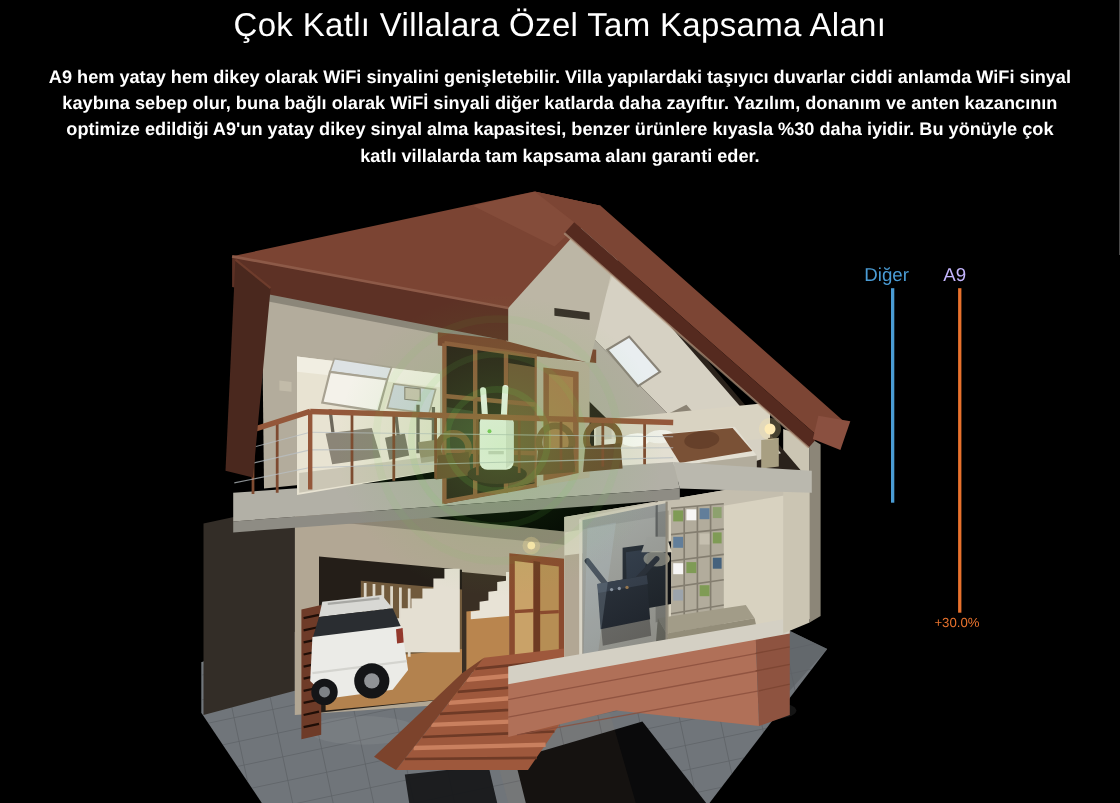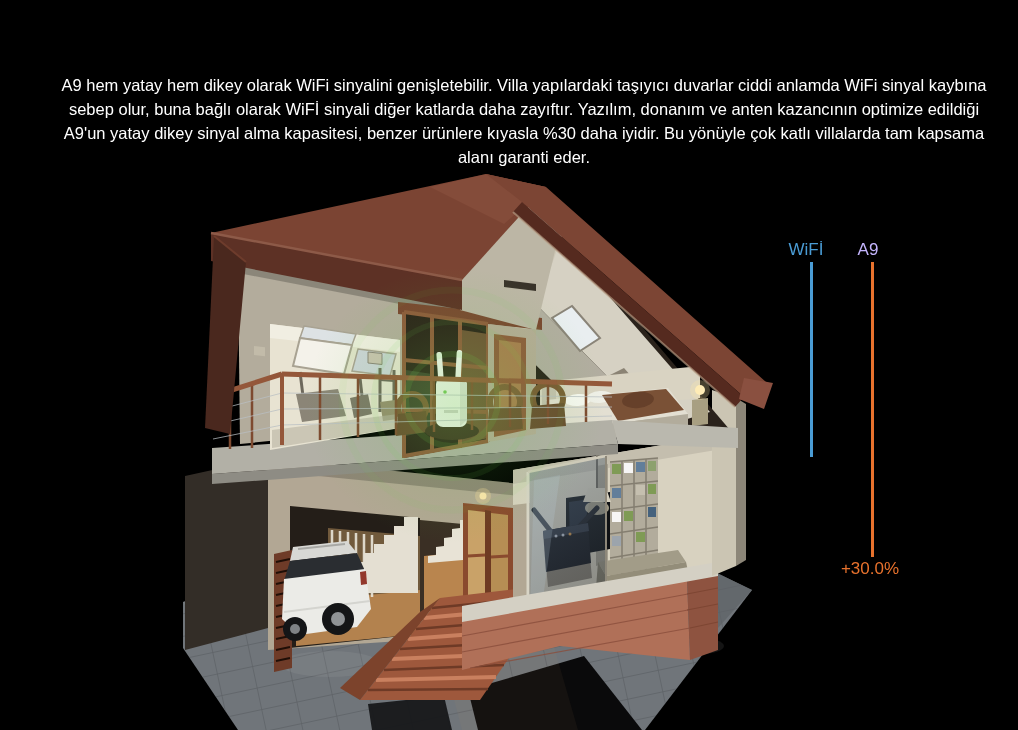--- a/index.html
+++ b/index.html
@@ -1,30 +1,30 @@
 <!DOCTYPE html>
 <html><head>
 <meta charset="utf-8">
 <style>
   html,body{margin:0;padding:0;}
   body{width:1018px;height:730px;font-family:"Liberation Sans",sans-serif;}
   .stage{position:relative;width:1018px;height:730px;overflow:hidden;background:#000;}
   .stage svg{position:absolute;left:0;top:0;}
   .title{position:absolute;top:7px;left:0;width:100%;margin:0;text-align:center;
          font-size:30px;font-weight:400;letter-spacing:.3px;}
-  .desc{position:absolute;top:58px;left:44px;width:930px;margin:15px;text-align:center;
-        font-size:16.5px;line-height:24px;font-weight:400;}
+  .desc{position:absolute;top:58px;left:44px;width:930px;margin:0;text-align:center;
+        font-size:16.5px;line-height:24px;font-weight:700;}
   .cmp-label{position:absolute;font-size:17px;font-weight:400;text-align:center;}
   #lbl-other{left:770px;top:240px;width:72px;}
   #lbl-a9{left:834px;top:240px;width:68px;}
   .cmp-line{position:absolute;top:262px;width:3px;}
   #line-other{left:810px;}
   #line-a9{left:871px;}
   #delta{position:absolute;left:828px;top:559px;width:84px;text-align:center;
-         font-size:17px;font-weight:400;}
+         font-size:12px;font-weight:400;}
 </style>
 </head>
 <body>
 
 <div class="stage" style="background: rgb(0, 0, 0);">
 
 <svg width="1018" height="730" viewBox="0 0 1018 730">
   <defs>
     <radialGradient id="gglow" cx="50%" cy="50%" r="50%">
       <stop offset="0%" stop-color="#6fd64a" stop-opacity="0.26"></stop>
@@ -277,23 +277,24 @@
   </g>
 
   <g>
     <ellipse cx="455" cy="405" rx="150" ry="138" fill="url(#gglow)"></ellipse>
     <circle cx="452" cy="400" r="46" fill="none" stroke="#6fd64a" stroke-width="6" opacity="0.13"></circle>
     <circle cx="452" cy="400" r="78" fill="none" stroke="#6fd64a" stroke-width="6" opacity="0.09"></circle>
     <circle cx="452" cy="400" r="110" fill="none" stroke="#6fd64a" stroke-width="7" opacity="0.055"></circle>
   </g>
 </svg>
 
+<h1 class="title" style="color: rgb(255, 255, 255);">Çok Katlı Villalara Özel Tam Kapsama Alanı</h1>
 <p class="desc" style="color: rgb(255, 255, 255);">A9 hem yatay hem dikey olarak WiFi sinyalini genişletebilir. Villa yapılardaki taşıyıcı duvarlar ciddi anlamda WiFi sinyal kaybına sebep olur, buna bağlı olarak WiFİ sinyali diğer katlarda daha zayıftır. Yazılım, donanım ve anten kazancının optimize edildiği A9'un yatay dikey sinyal alma kapasitesi, benzer ürünlere kıyasla %30 daha iyidir. Bu yönüyle çok katlı villalarda tam kapsama alanı garanti eder.</p>
 
 <div>
-  <span class="cmp-label" id="lbl-other" style="color: rgb(74, 156, 213);">WiFİ</span>
+  <span class="cmp-label" id="lbl-other" style="color: rgb(74, 156, 213);">Diğer</span>
   <span class="cmp-label" id="lbl-a9" style="color: #c4b5fd;">A9</span>
   <div class="cmp-line" id="line-other" style="background: rgb(74, 156, 213); height: 195px;"></div>
   <div class="cmp-line" id="line-a9" style="background: rgb(232, 114, 45); height: 295px;"></div>
   <span id="delta" style="color: rgb(232, 114, 45);">+30.0%</span>
 </div>
 
 </div>
 
 </body></html>

